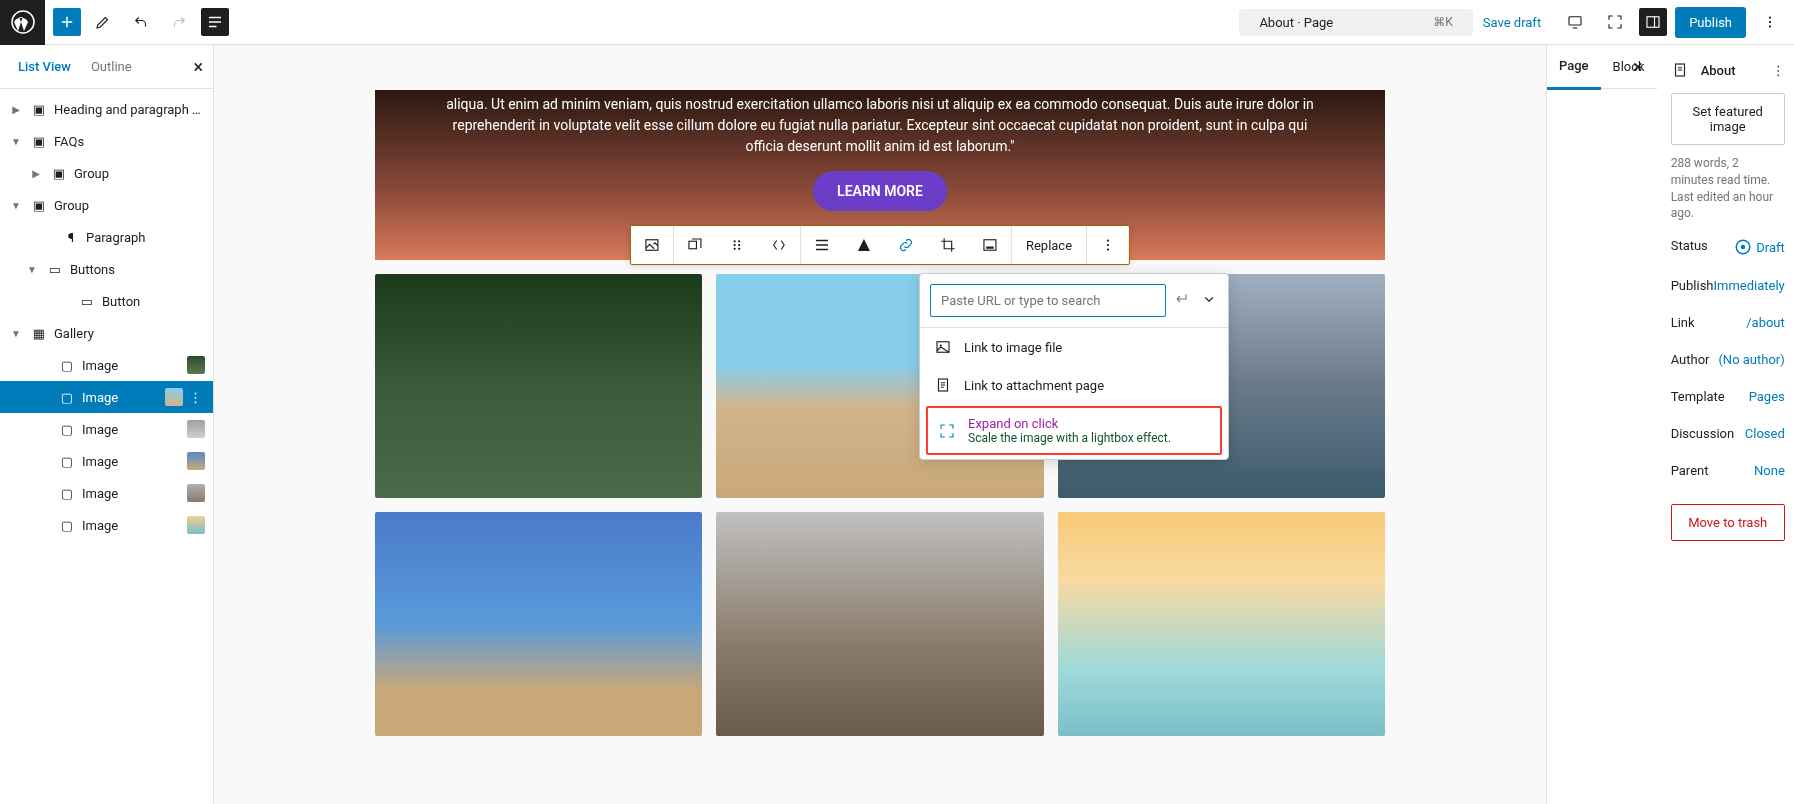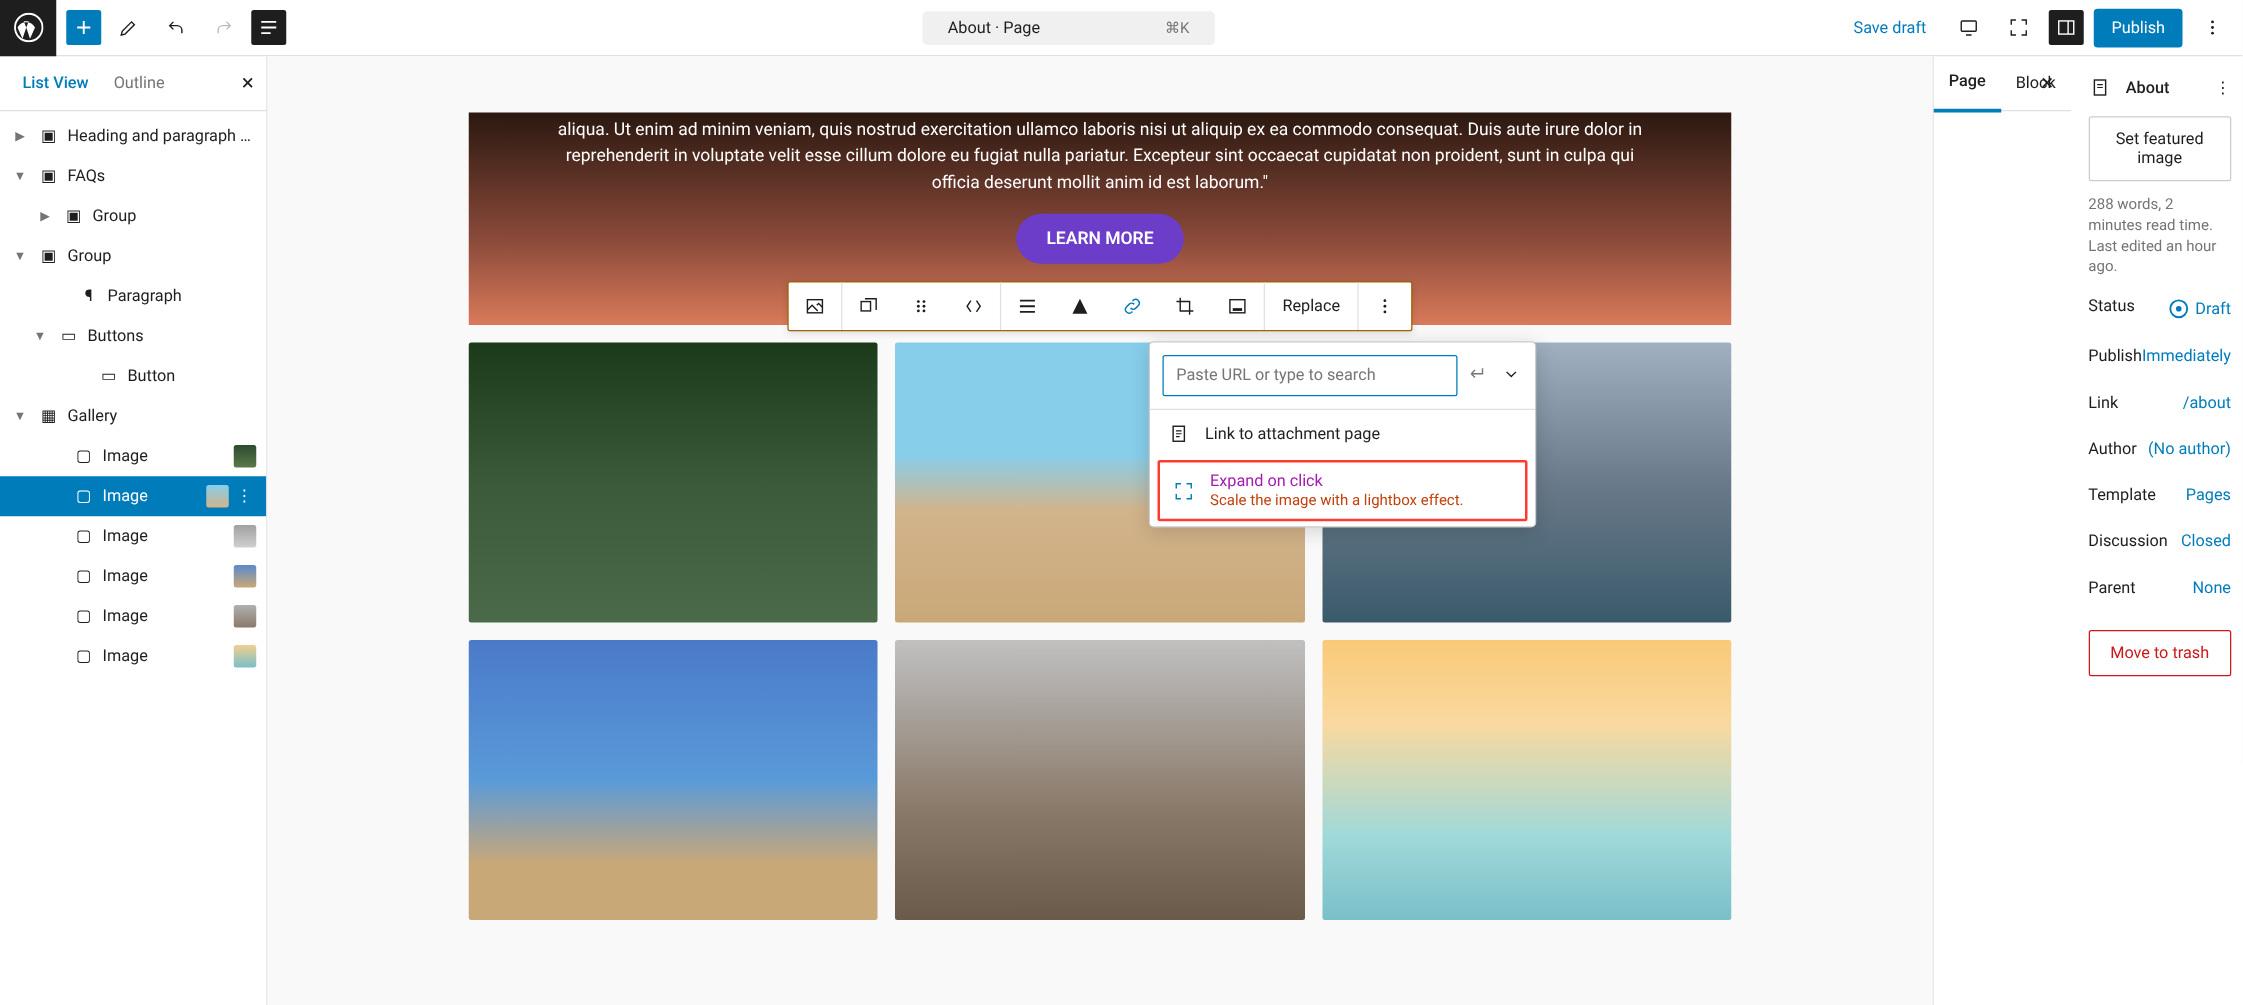--- a/index.html
+++ b/index.html
@@ -4,21 +4,21 @@
 <style>
 * { box-sizing: border-box; margin: 0; padding: 0; font-family: -apple-system, BlinkMacSystemFont, "Segoe UI", Roboto, sans-serif; }
 body { width: 1794px; height: 804px; display: flex; flex-direction: column; font-size: 13px; color: #1e1e1e; overflow: hidden; }
 .topbar { height: 45px; display: flex; align-items: center; border-bottom: 1px solid #e0e0e0; padding-right: 8px; }
 .wp-logo { width: 45px; height: 45px; background: #1e1e1e; display: flex; align-items: center; justify-content: center; color: #fff; }
 .wp-logo svg { width: 24px; height: 24px; fill: #fff; }
 .top-left { display: flex; align-items: center; gap: 6px; padding: 0 8px; }
 .icon-btn { width: 32px; height: 32px; display: flex; align-items: center; justify-content: center; border-radius: 2px; cursor: pointer; }
 .icon-btn.blue { background: #007cba; color: #fff; width: 28px; height: 28px; border-radius: 2px; }
 .icon-btn.dark { background: #1e1e1e; color: #fff; width: 28px; height: 28px; }
-.top-center { flex: 1; display: flex; justify-content: center; }
+.top-center { flex: 1; display: flex; justify-content: flex-end; }
 .doc-title { background: #f0f0f0; padding: 6px 20px; border-radius: 4px; display: flex; align-items: center; gap: 100px; font-size: 13px; }
 .kbd { font-size: 12px; color: #757575; }
 .top-right { display: flex; align-items: center; gap: 8px; }
 .text-btn { padding: 6px 10px; border: none; background: none; cursor: pointer; color: #007cba; font-size: 13px; }
 .publish-btn { background: #007cba; color: #fff; border: none; padding: 8px 14px; border-radius: 3px; cursor: pointer; font-size: 13px; }
 .main { display: flex; flex: 1; overflow: hidden; }
 .left-panel { width: 214px; border-right: 1px solid #e0e0e0; display: flex; flex-direction: column; }
 .panel-tabs { display: flex; align-items: center; border-bottom: 1px solid #e0e0e0; padding: 0 8px; height: 44px; position: relative; }
 .panel-tab { padding: 12px 10px; font-size: 13px; cursor: pointer; color: #757575; }
 .panel-tab.active { color: #007cba; font-weight: 500; }
@@ -40,21 +40,21 @@
 .tbgrp { display: flex; align-items: center; border-right: 1px solid #e0e0e0; }
 .tbgrp:last-child { border-right: none; }
 .tb-btn { width: 42px; height: 38px; display: flex; align-items: center; justify-content: center; cursor: pointer; }
 .replace-btn { padding: 0 14px; height: 38px; display: flex; align-items: center; cursor: pointer; font-size: 13px; }
 .link-pop { position: absolute; top: 228px; left: 705px; width: 310px; background: #fff; border: 1px solid #ccc; border-radius: 4px; box-shadow: 0 3px 15px rgba(0,0,0,0.15); z-index: 15; }
 .link-search { display: flex; align-items: center; padding: 10px; gap: 8px; border-bottom: 1px solid #e0e0e0; }
 .link-input { flex: 1; border: 1.5px solid #007cba; padding: 8px 10px; font-size: 13px; outline: none; border-radius: 2px; }
 .link-opt { display: flex; align-items: center; gap: 12px; padding: 10px 14px; cursor: pointer; font-size: 13px; }
 .link-opt.highlight { border: 2px solid #ff3b30; border-radius: 2px; margin: 2px 6px 4px 6px; padding: 8px 10px; }
 .link-opt.highlight .opt-title { color: #a21caf; font-size: 13px; }
-.opt-sub { font-size: 12px; color: #c2410c; }
+.opt-sub { font-size: 12px; color: #14532d; }
 .gallery { width: 1010px; display: grid; grid-template-columns: repeat(3, 1fr); gap: 14px; margin-top: 14px; }
 .gimg { height: 224px; background: #888; border-radius: 2px; }
 .right-panel { width: 248px; border-left: 1px solid #e0e0e0; display: flex; flex-direction: row; }
 .rtabs { display: flex; border-bottom: 1px solid #e0e0e0; height: 44px; align-items: center; position: relative; }
 .rtab { padding: 14px 12px; font-size: 13px; cursor: pointer; }
 .rtab.active { border-bottom: 3px solid #007cba; color:#1e1e1e; font-weight:500;}
 .rbody { padding: 12px 14px; display: flex; flex-direction: column; gap: 10px; }
 .page-row { display: flex; align-items: center; gap: 12px; padding: 4px 0; }
 .feat-btn { border: 1px solid #ccc; padding: 10px; text-align: center; border-radius: 2px; cursor: pointer; font-size: 13px; }
 .meta-txt { font-size: 12px; color: #757575; line-height: 1.4; }
@@ -323,20 +323,28 @@
         <input class="link-input" placeholder="Paste URL or type to search" style="">
         <div><svg viewBox="0 0 24 24">
               <path d="M4 12l4 4M4 12l4-4M4 12h12V6" stroke="#757575" stroke-width="1.5" fill="none"></path>
             </svg></div>
         <div><svg viewBox="0 0 24 24">
               <path d="M7 10l5 5 5-5" stroke="#1e1e1e" stroke-width="1.5" fill="none"></path>
             </svg></div>
       </div>
       <div class="link-opt">
         <svg viewBox="0 0 24 24">
+            <rect x="4" y="5" width="16" height="14" stroke="#1e1e1e" stroke-width="1.5" fill="none"></rect>
+            <circle cx="9" cy="10" r="1.5" fill="#1e1e1e"></circle>
+            <path d="M4 17l5-5 11 7" stroke="#1e1e1e" stroke-width="1.5" fill="none"></path>
+          </svg>
+        <span>Link to image file</span>
+      </div>
+      <div class="link-opt">
+        <svg viewBox="0 0 24 24">
             <rect x="6" y="4" width="12" height="16" stroke="#1e1e1e" stroke-width="1.5" fill="none"></rect>
             <path d="M9 9h6M9 12h6M9 15h4" stroke="#1e1e1e" stroke-width="1.3"></path>
           </svg>
         <span>Link to attachment page</span>
       </div>
       <div class="link-opt highlight">
         <svg viewBox="0 0 24 24">
             <path d="M4 9V4h5M20 9V4h-5M4 15v5h5M20 15v5h-5" stroke="#007cba" stroke-width="1.5" fill="none"></path>
           </svg>
         <div>

